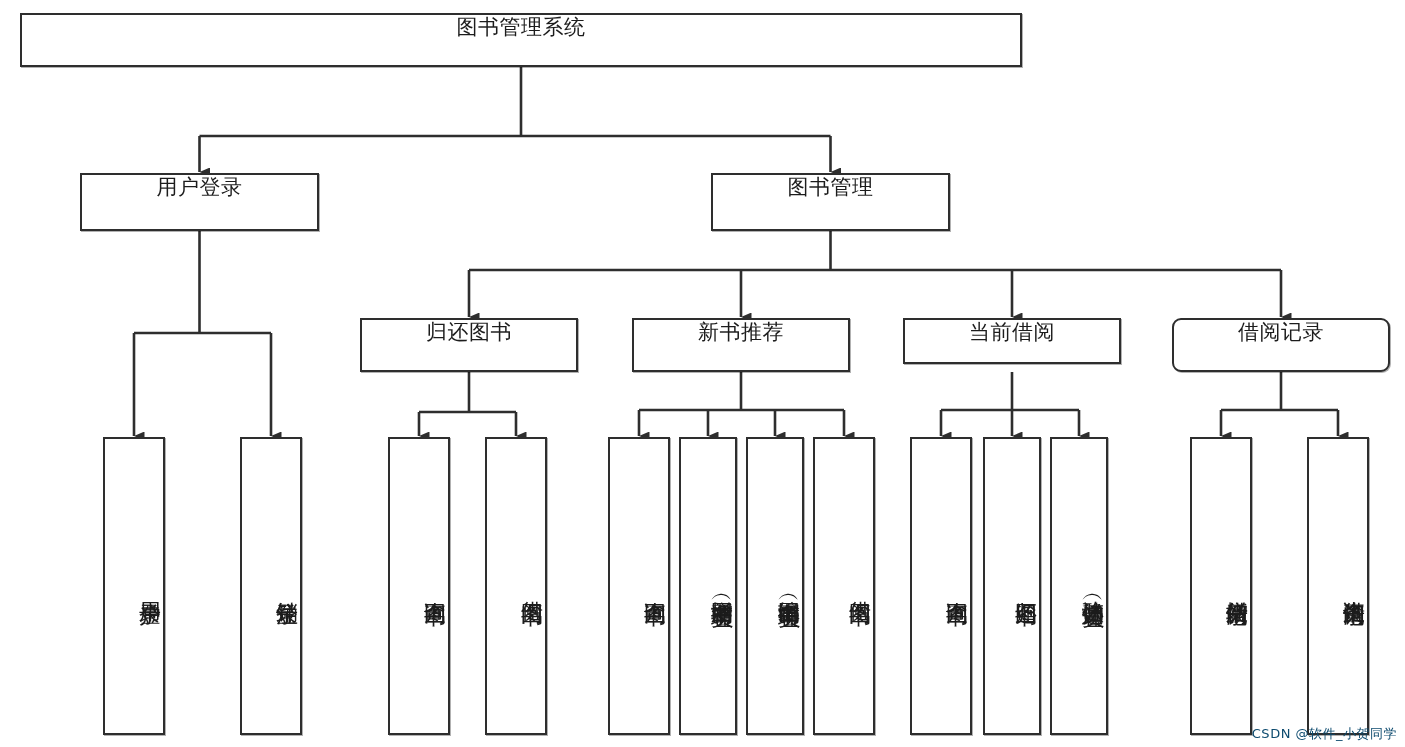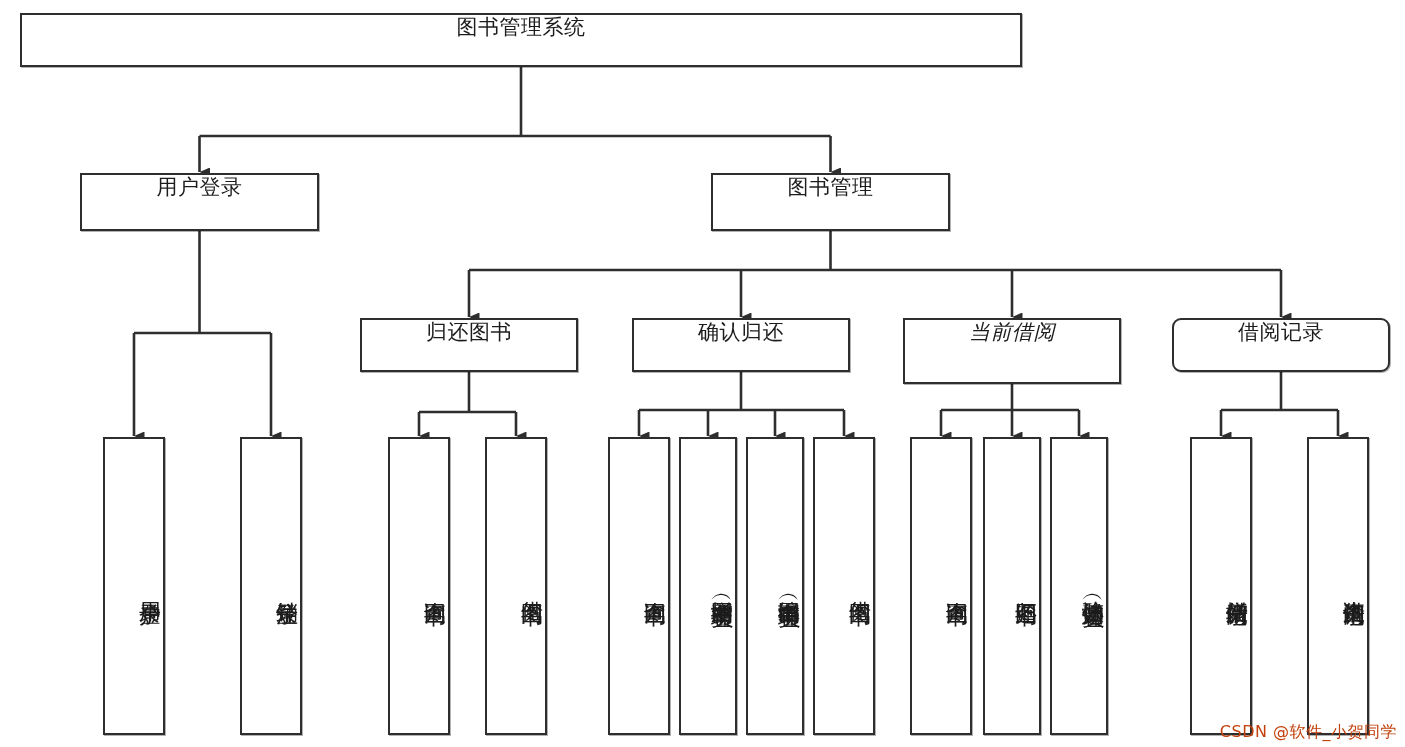--- a/index.html
+++ b/index.html
@@ -54,22 +54,22 @@
     white-space: nowrap;
   }
   .node-v.align-top {
     align-items: flex-start;
     padding-top: 6px;
   }
   #watermark {
     position: absolute;
     right: 8px;
     bottom: 4px;
-    font-size: 16px;
-    color: #c2410c;
+    font-size: 13px;
+    color: #0c4a6e;
     letter-spacing: 0.5px;
     white-space: nowrap;
     font-family: "DejaVu Sans", "Liberation Sans", sans-serif;
   }
 </style>
 </head>
 <body>
 
 <div id="diagram-root">
 
@@ -123,23 +123,23 @@
       <div class="node node-h" style="left: 80px; top: 173px; width: 239px; height: 58px;">
         <span>用户登录</span>
       </div>
       <div class="node node-h" style="left: 711px; top: 173px; width: 239px; height: 58px;">
         <span>图书管理</span>
       </div>
       <div class="node node-h" style="left: 360px; top: 318px; width: 218px; height: 54px;">
         <span>归还图书</span>
       </div>
       <div class="node node-h" style="left: 632px; top: 318px; width: 218px; height: 54px;">
-        <span>确认归还</span>
+        <span>新书推荐</span>
       </div>
-      <div class="node node-h" style="left: 903px; top: 318px; width: 218px; height: 66px; font-style: italic;">
+      <div class="node node-h" style="left: 903px; top: 318px; width: 218px; height: 46px;">
         <span>当前借阅</span>
       </div>
       <div class="node node-h" style="left: 1172px; top: 318px; width: 218px; height: 54px; border-radius: 9px;">
         <span>借阅记录</span>
       </div>
       <div class="node node-v" style="left: 103px; top: 437px; width: 62px; height: 298px;">
         <span>用户登录</span>
       </div>
       <div class="node node-v" style="left: 240px; top: 437px; width: 62px; height: 298px;">
         <span>注销登录</span>

